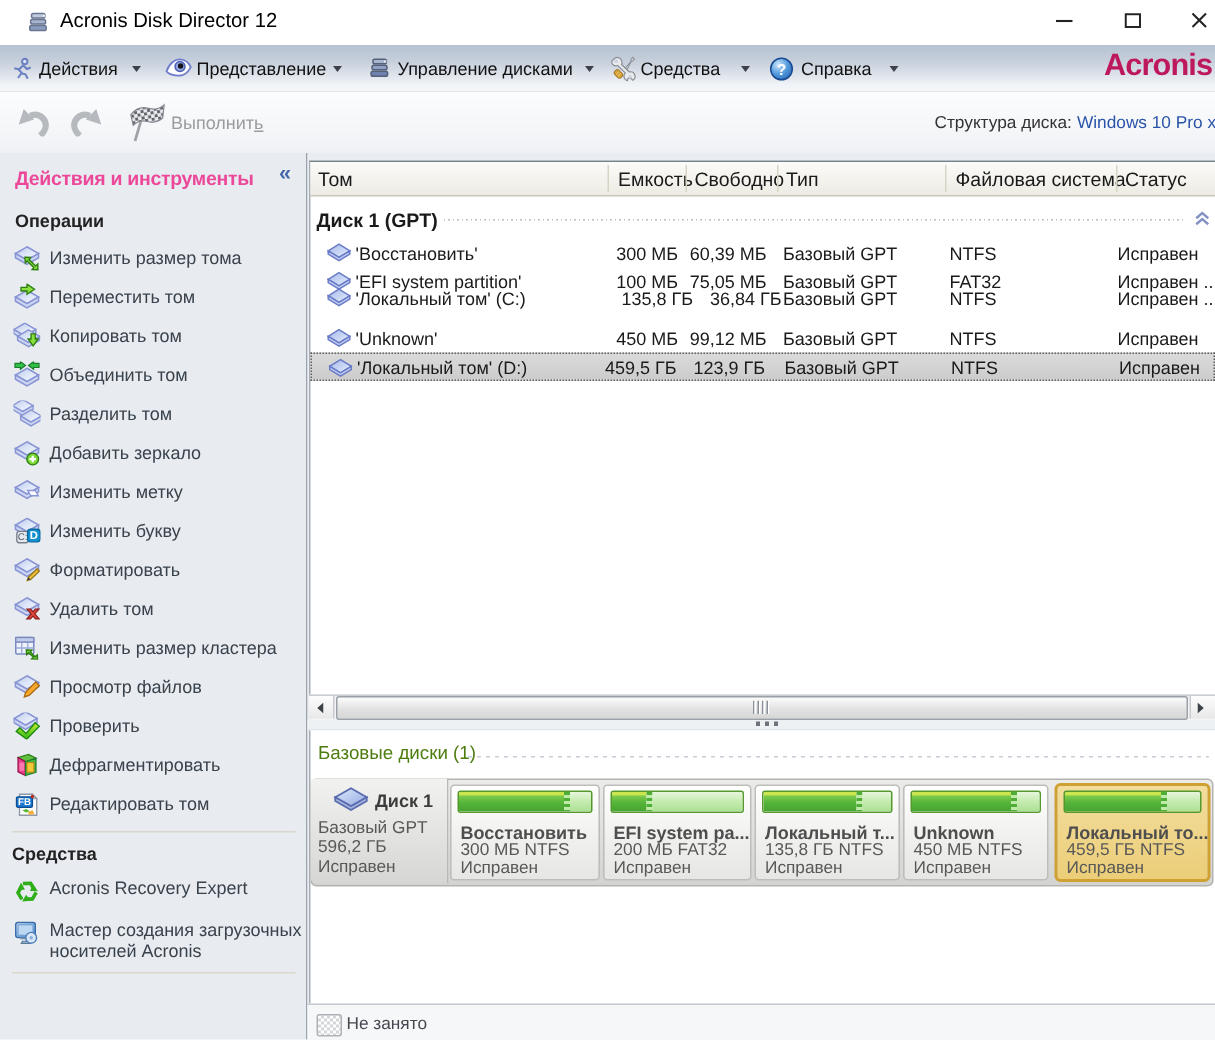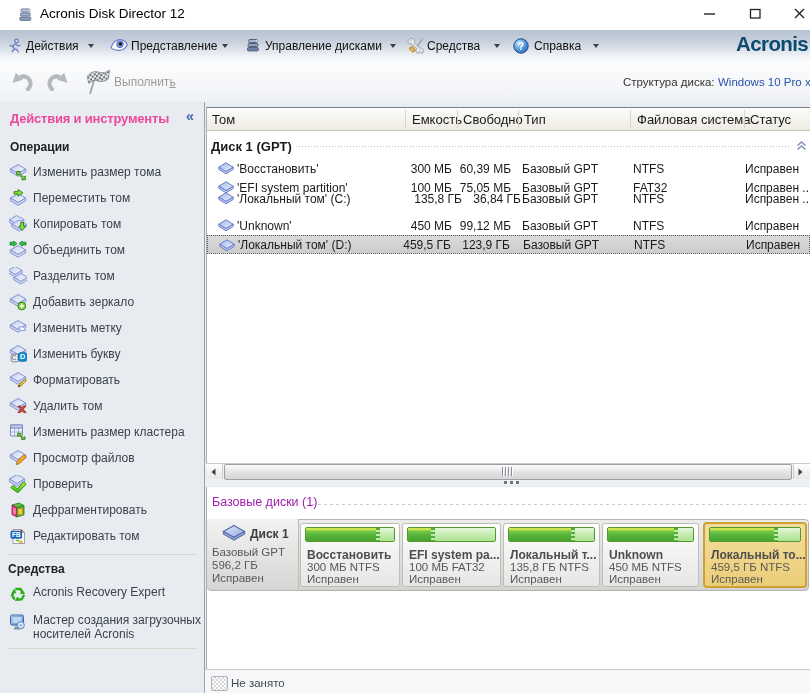--- a/index.html
+++ b/index.html
@@ -4,21 +4,21 @@
 html,body{margin:0;padding:0}
 body{width:810px;height:693px;position:relative;font-family:"Liberation Sans",sans-serif;font-size:12px;color:#1a1a1a;background:#fff;overflow:hidden}
 .abs{position:absolute}
 
 #title{left:0;top:0;width:676px;height:30px;background:#fff}
 #title .txt{left:40px;top:6px;font-size:13.5px;color:#000}
 
 #menubar{left:0;top:30px;width:810px;height:31px;background:linear-gradient(#b7c3d3 0%,#c6cfdb 35%,#dfe4eb 65%,#f0f3f7 85%,#f6f8fa 100%);border-bottom:1px solid #9aa2aa}
 .mitem{top:30px;height:31px;display:flex;align-items:center;color:#111;font-size:12px;white-space:nowrap}
 .marr{width:0;height:0;border-left:3.5px solid transparent;border-right:3.5px solid transparent;border-top:4px solid #3c4248}
-#logo{left:736px;top:32px;font-size:20.5px;font-weight:bold;color:#0c4a6e;letter-spacing:-0.6px}
+#logo{left:736px;top:32px;font-size:20.5px;font-weight:bold;color:#be185d;letter-spacing:-0.6px}
 
 #toolbar{left:0;top:61px;width:810px;height:41px;background:linear-gradient(#fcfdfe,#f2f4f7 80%,#eef1f4);border-bottom:1px solid #a7adb4}
 #execlbl{left:114px;top:75px;color:#9b9b9b}
 #structlbl{top:76px;color:#333;white-space:nowrap;font-size:11.5px}
 #structlink{left:718px;top:76px;color:#2953a8;white-space:nowrap;font-size:11.5px}
 
 #sidebar{left:0;top:102px;width:204px;height:591px;background:#e8ecf1;border-right:1px solid #9aa2aa}
 #sbhead{left:10px;top:111px;font-size:13px;font-weight:bold;color:#ec4899;letter-spacing:-0.2px}
 #sbcoll{left:186px;top:108px;font-size:14.5px;font-weight:bold;color:#4668a8}
 .sechead{left:8px;font-size:12px;font-weight:bold;color:#222}
@@ -37,21 +37,21 @@
 .cell{top:50%;transform:translateY(-50%);white-space:nowrap}
 .volico{left:11px;top:3px;width:16px;height:13px}
 
 #selrow{background:linear-gradient(#dadada,#cccccc);border:1px dotted #606060;box-sizing:border-box}
 
 #hscroll{left:206px;top:463px;width:604px;height:17px;background:#f2f3f4;border:1px solid #c8ccd0;border-left:none}
 
 #splitter{left:205px;top:480px;width:605px;height:6px;background:#eef1f4;border-bottom:1px solid #e2e5e9}
 
 #diskpanel{left:206px;top:487px;width:604px;height:182px;background:#fff;border-left:1px solid #a8aeb6}
-#bdhead{left:212px;top:495px;font-size:12.5px;color:#a21caf}
+#bdhead{left:212px;top:495px;font-size:12.5px;color:#4d7c0f}
 #bdline{left:312px;top:504px;width:494px;height:1px;background:repeating-linear-gradient(90deg,#c6cfda 0 3px,transparent 3px 6px)}
 
 #diskrow{left:207px;top:519px;width:600px;height:70px;background:linear-gradient(#ebebe9,#d3d3d1);border:1px solid #b3b3af;border-radius:4px}
 .pbox{top:523px;height:62px;background:linear-gradient(#ffffff,#efefed 60%,#e6e6e4);border:1px solid #bdbdb9;border-radius:3px}
 .pbar{left:4px;top:3px;height:13px;border:1px solid #55982d;border-radius:2px;overflow:hidden}
 .pfill{position:absolute;left:0;top:0;height:13px;background:linear-gradient(#cbe64e 0%,#cbe64e 13%,#7cc94a 22%,#55b43a 55%,#47a431 100%)}
 .pdith{position:absolute;top:0;width:4px;height:13px;background:repeating-linear-gradient(180deg,#4fae36 0 2px,#c0eaa8 2px 4px)}
 .pfree{position:absolute;right:0;top:0;height:13px;background:linear-gradient(#e6f6dc 0%,#c8ecb2 45%,#abe193 100%)}
 .pname{left:6px;top:24px;font-weight:bold;color:#4e4e4e;white-space:nowrap;font-size:12px}
 .pline2{left:6px;top:37px;color:#585858;white-space:nowrap;font-size:11.5px}
@@ -596,21 +596,21 @@
 <div class="abs pline2">300 МБ NTFS</div>
 <div class="abs pline3">Исправен</div>
 </div>
 <div class="abs pbox" style="left:402px;width:97px">
 <div class="abs pbar" style="width:87px">
       <div class="pfill" style="width:23px"></div>
       <div class="pdith" style="left:23px"></div>
       <div class="pfree" style="width:60px"></div>
     </div>
 <div class="abs pname">EFI system pa...</div>
-<div class="abs pline2">100 МБ FAT32</div>
+<div class="abs pline2">200 МБ FAT32</div>
 <div class="abs pline3">Исправен</div>
 </div>
 <div class="abs pbox" style="left:503px;width:95px">
 <div class="abs pbar" style="width:85px">
       <div class="pfill" style="width:62px"></div>
       <div class="pdith" style="left:62px"></div>
       <div class="pfree" style="width:19px"></div>
     </div>
 <div class="abs pname">Локальный т...</div>
 <div class="abs pline2">135,8 ГБ NTFS</div>

